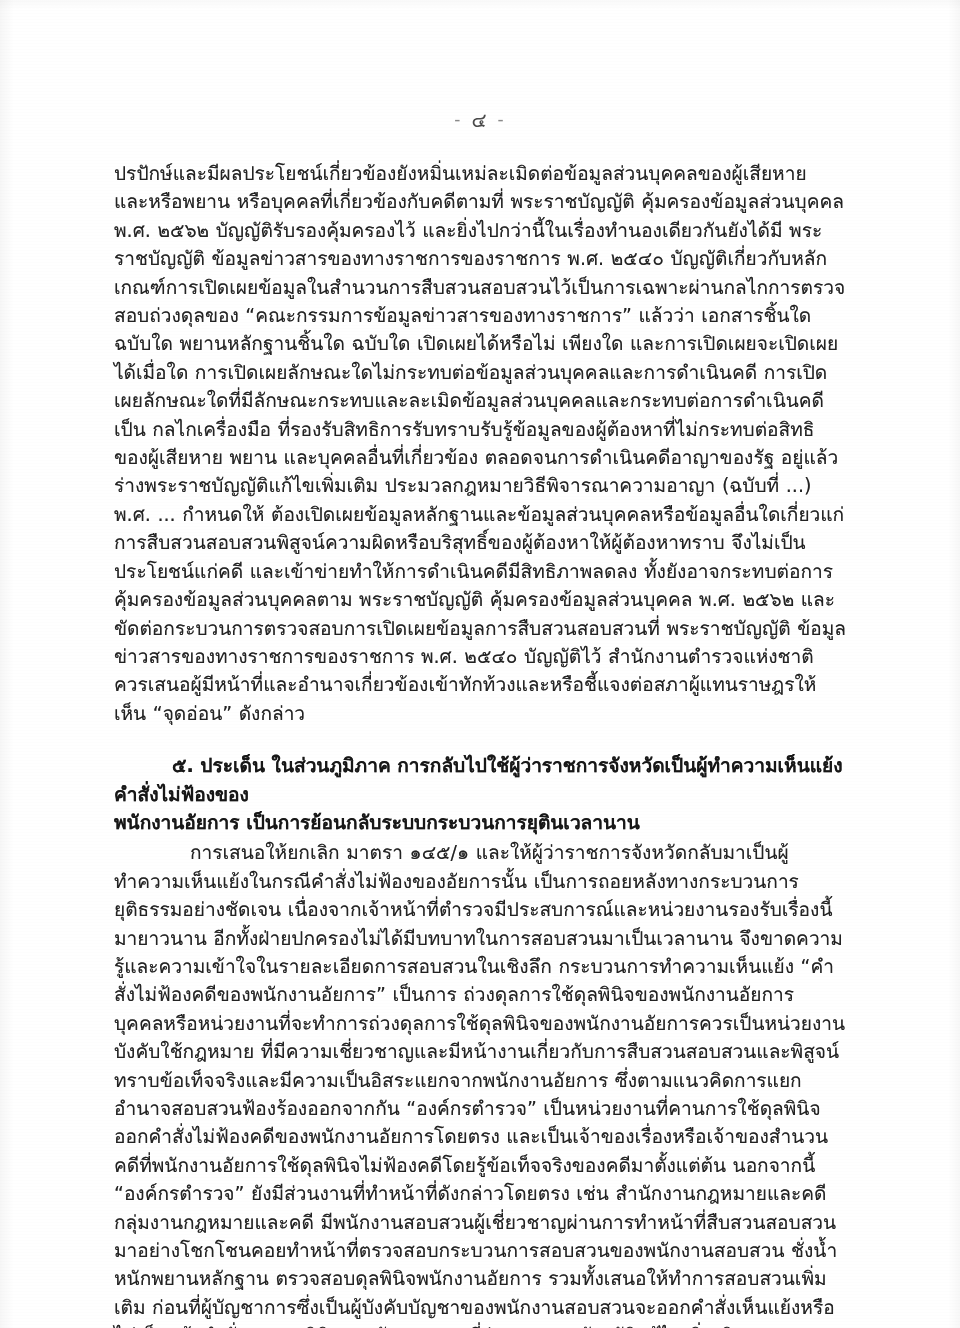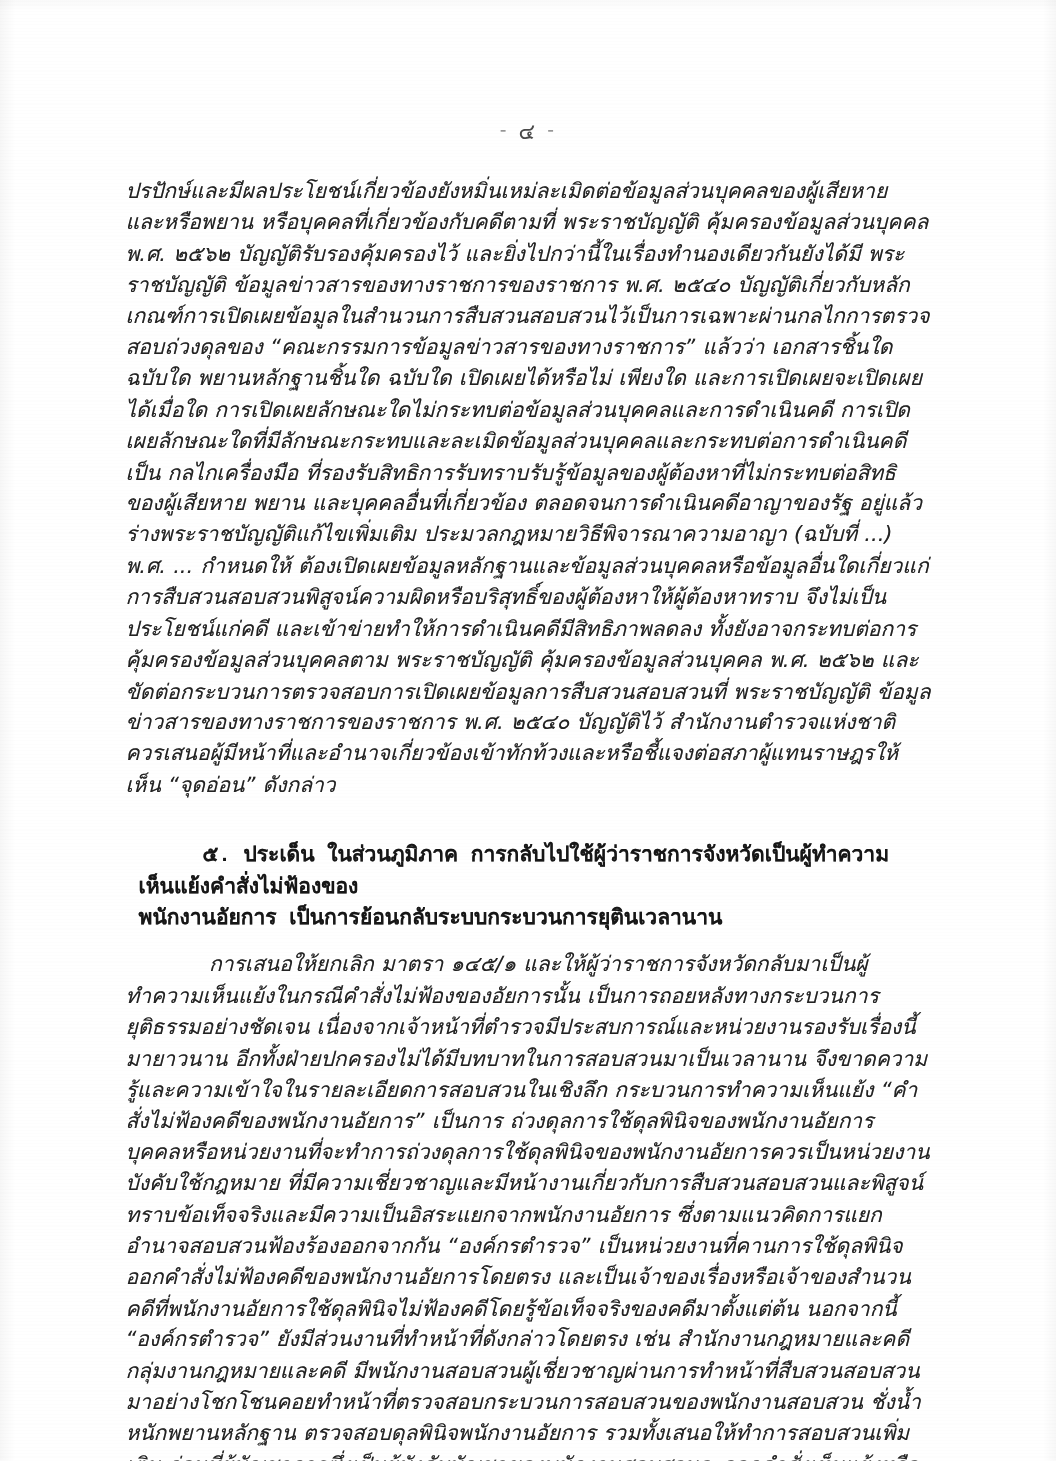--- a/index.html
+++ b/index.html
@@ -62,43 +62,41 @@
   
   .para {
     font-size: 19.1px;
     line-height: 28.4px;
     text-align: left;
     color: #232323;
     margin: 0;
     word-spacing: 0.5px;
     
     text-shadow: 0 0 0.45px rgba(60,60,60,0.45);
-    font-style: italic;
   }
 
   .para.indent-first {
     text-indent: 76px;
   }
 
   .gap-before-heading {
     height: 24px;
   }
   .gap-after-heading {
     height: 2px;
   }
 
   .heading {
     font-size: 19.1px;
     line-height: 28.4px;
     font-weight: bold;
     color: #171717;
-    margin: 12px;
+    margin: 0;
     text-indent: 58px;
     text-shadow: 0 0 0.5px rgba(30,30,30,0.6);
-    font-family: Liberation Mono, monospace;
   }
   .heading .hd-line2 {
     display: block;
     text-indent: 0;
   }
 
   
   .scan-veil {
     position: absolute;
     inset: 0;

